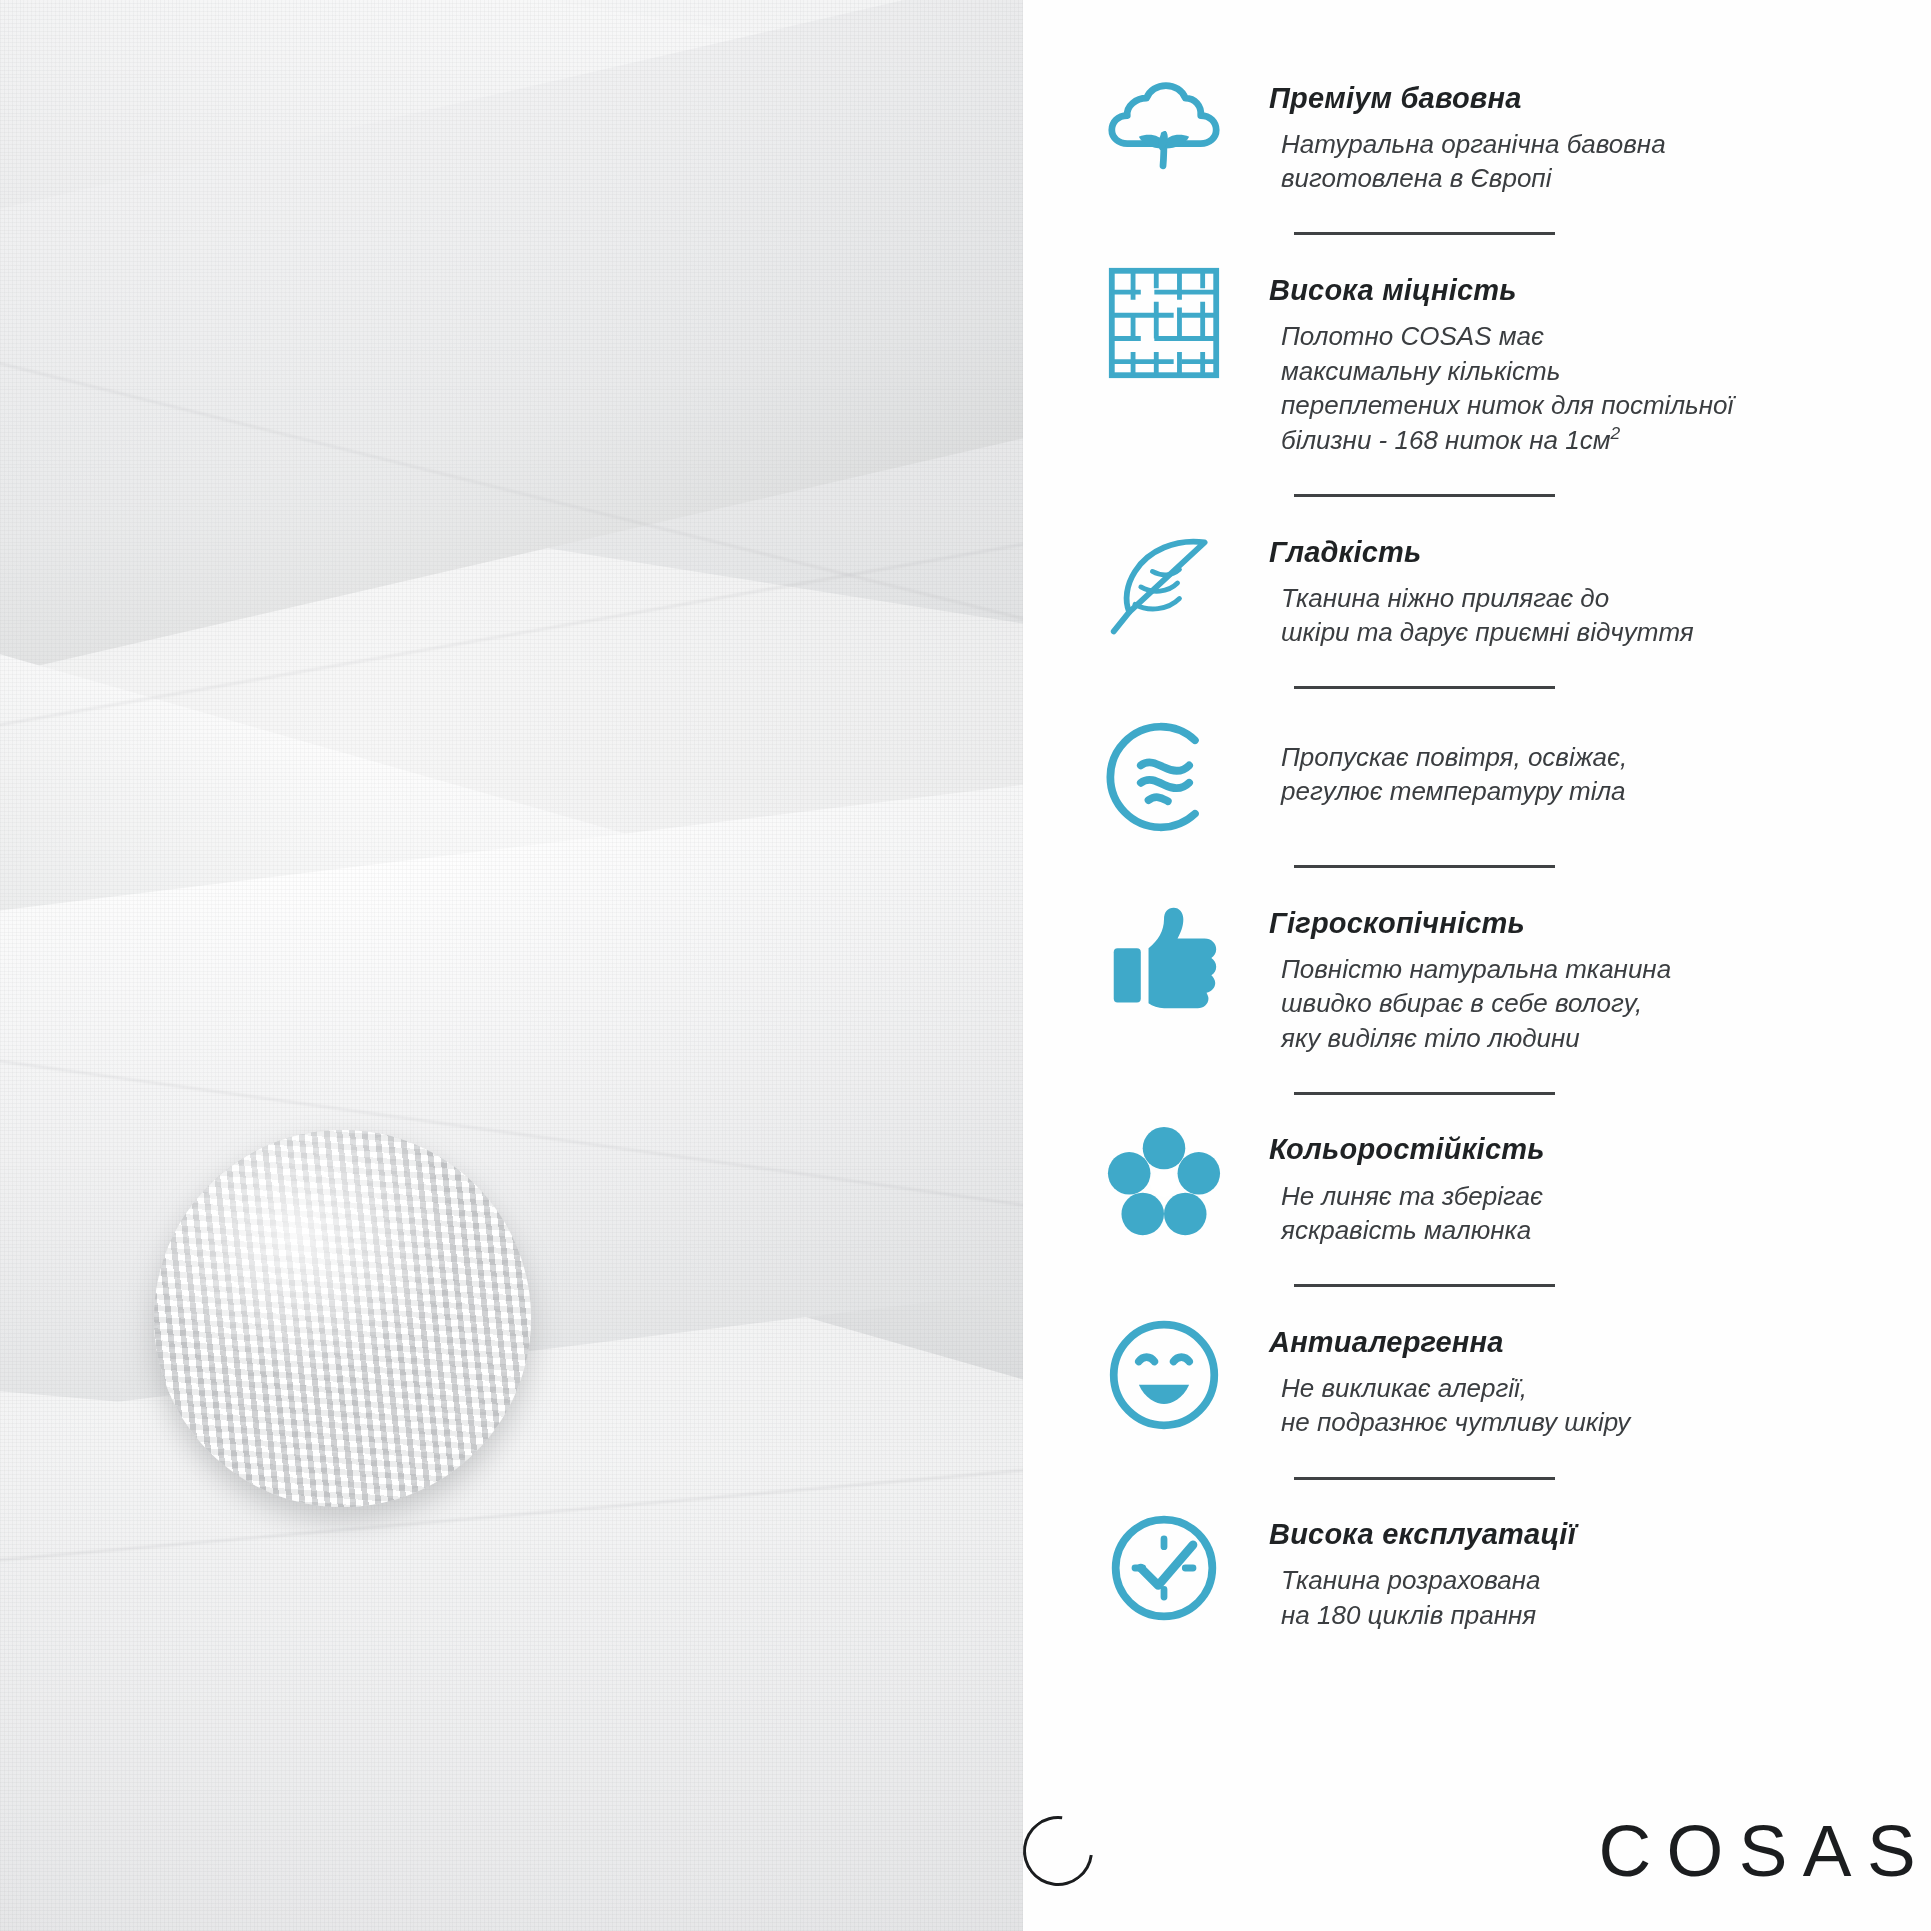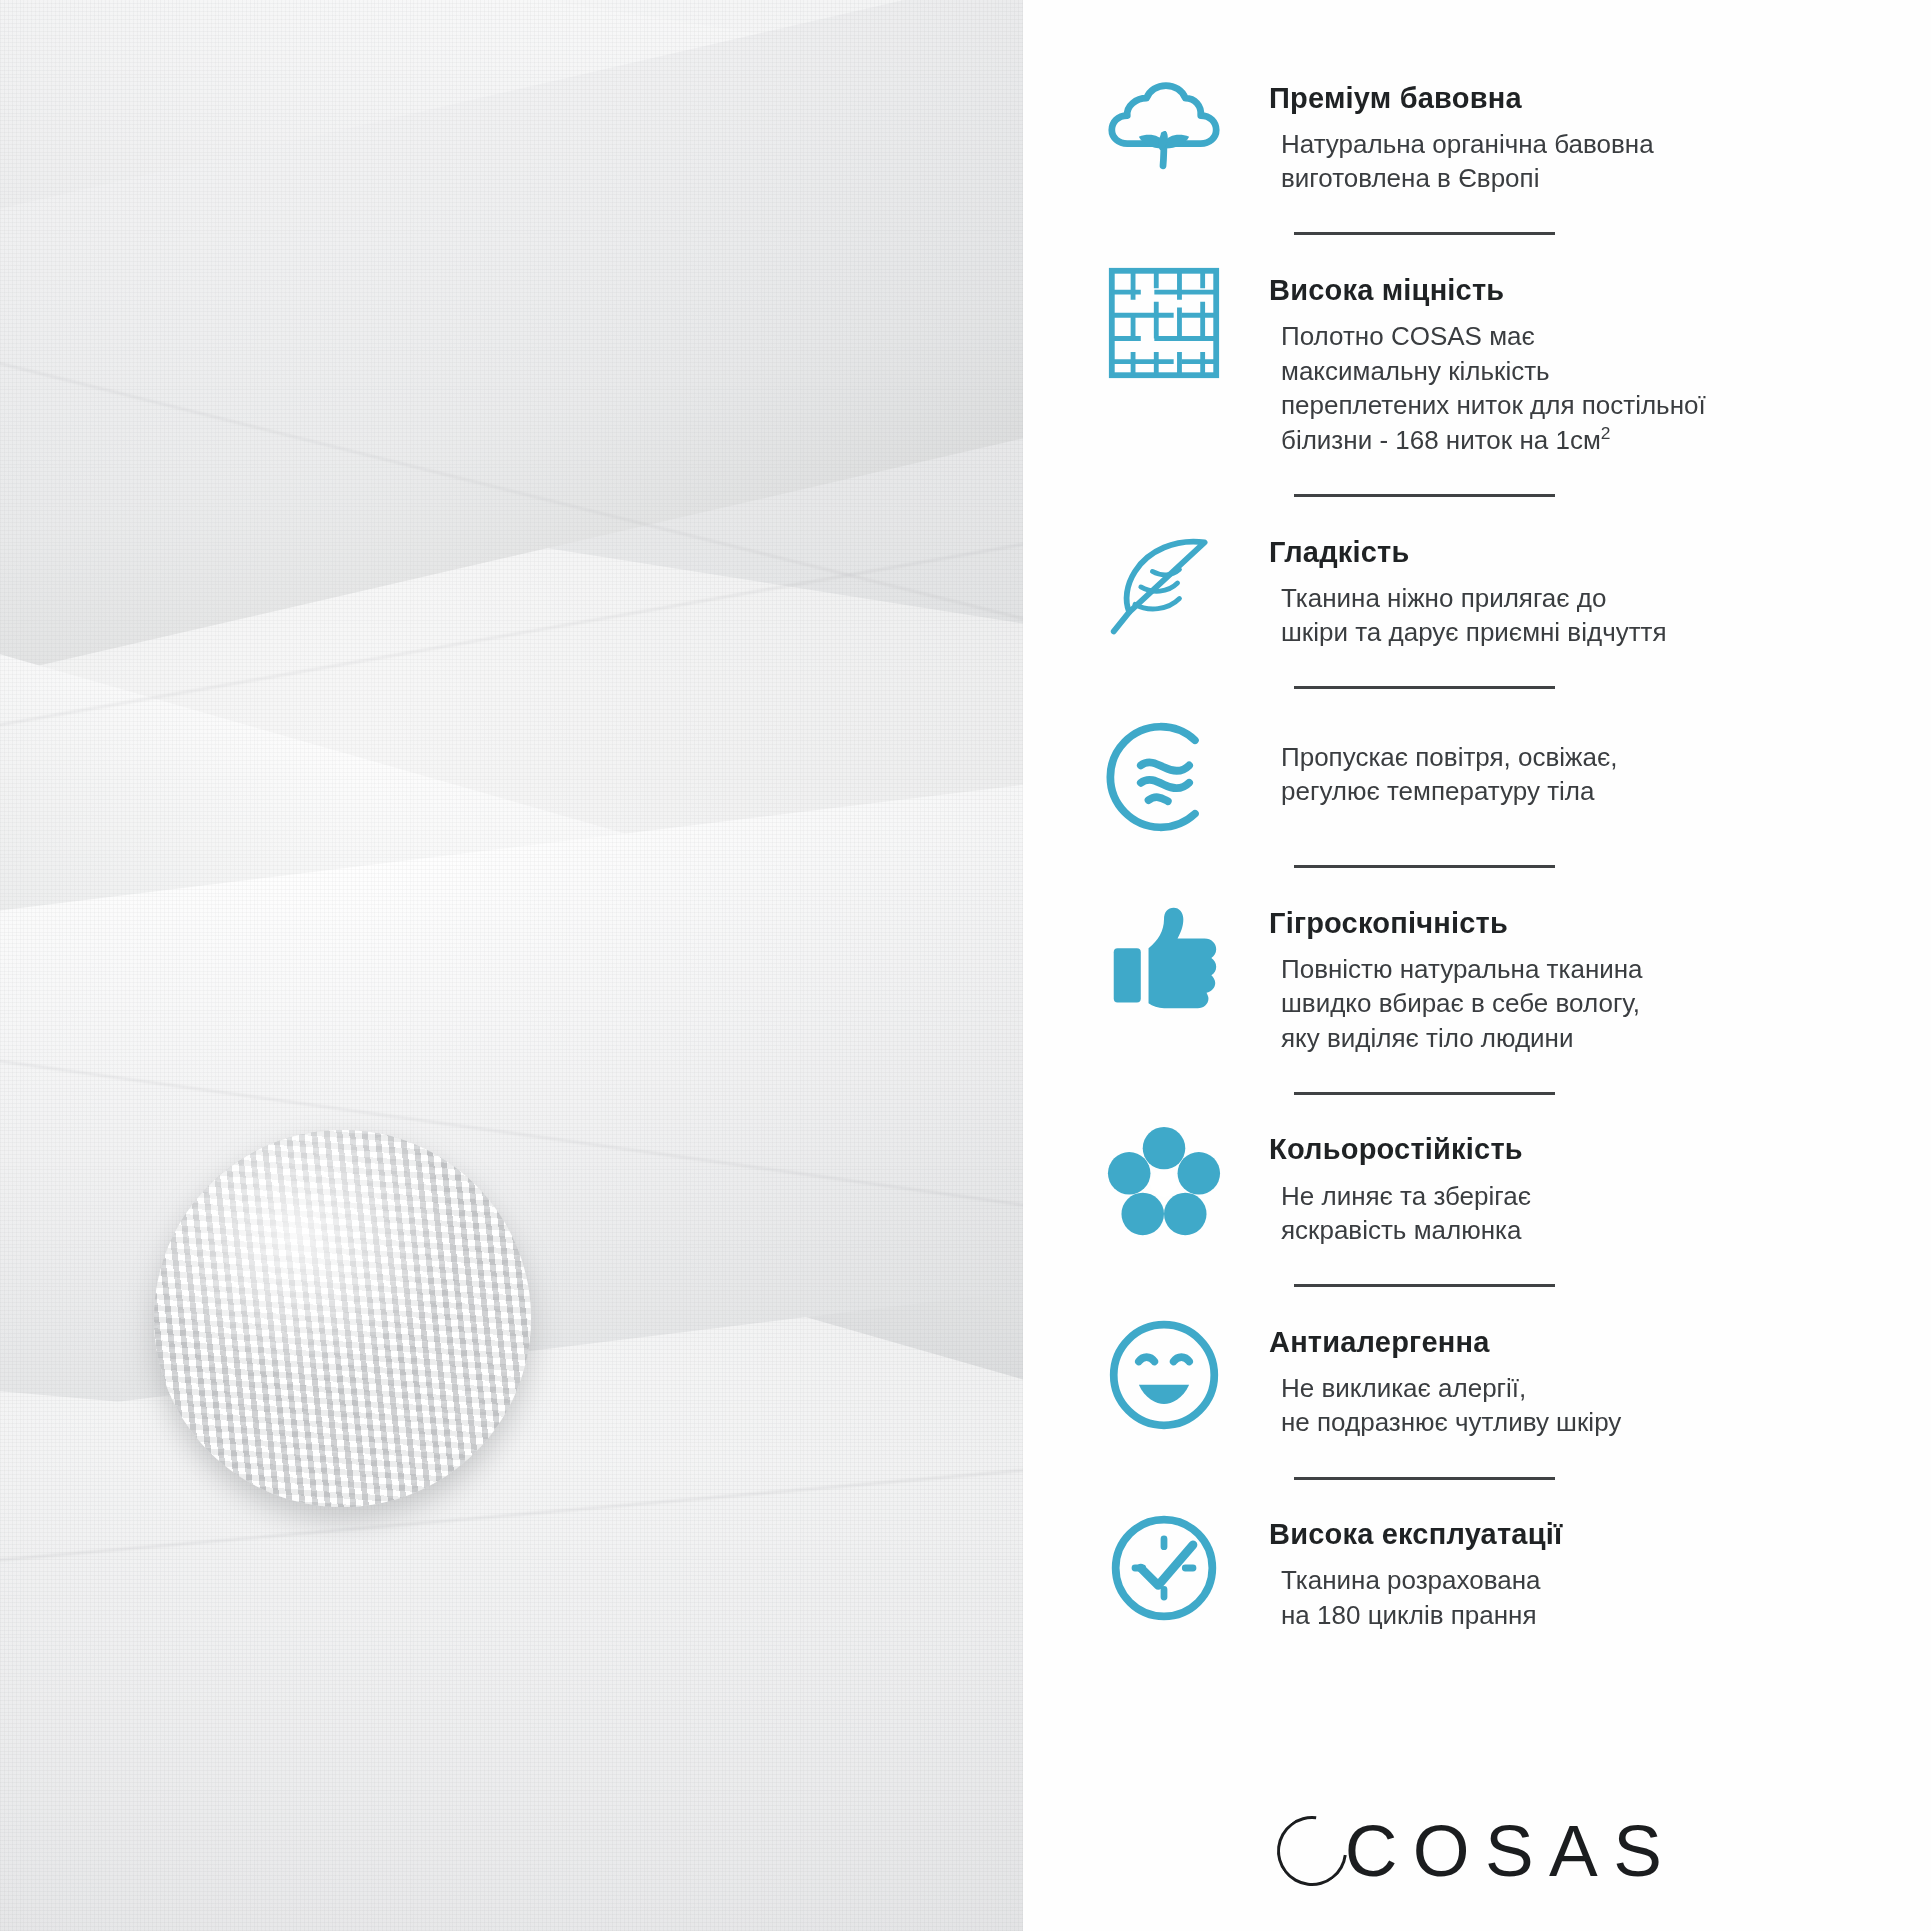--- a/index.html
+++ b/index.html
@@ -122,20 +122,21 @@
 
   
   .panel {
     position: absolute;
     left: 1023px;
     top: 0;
     width: 908px;
     height: 1931px;
     background: rgba(255,255,255,0.82);
     backdrop-filter: blur(1.9px);
+    font-style: italic;
   }
   .panel-inner {
     position: absolute;
     inset: 0;
     padding: 68px 68px 0 68px;
     box-sizing: border-box;
   }
 
   .feature {
     display: flex;
@@ -180,21 +181,21 @@
   .sup { font-size: 17.4px; vertical-align: super; }
 
   
   .logo {
     position: absolute;
     left: 1023px;
     bottom: 39px;
     width: 908px;
     display: flex;
     align-items: center;
-    justify-content: center;
+    justify-content: space-between;
     gap: 11.6px;
   }
   .logo-text {
     font-family: "Liberation Sans", sans-serif;
     font-size: 73px;
     letter-spacing: 15.4px;
     color: #1b1d1f;
     font-weight: 400;
     padding-left: 15.4px;
   }

